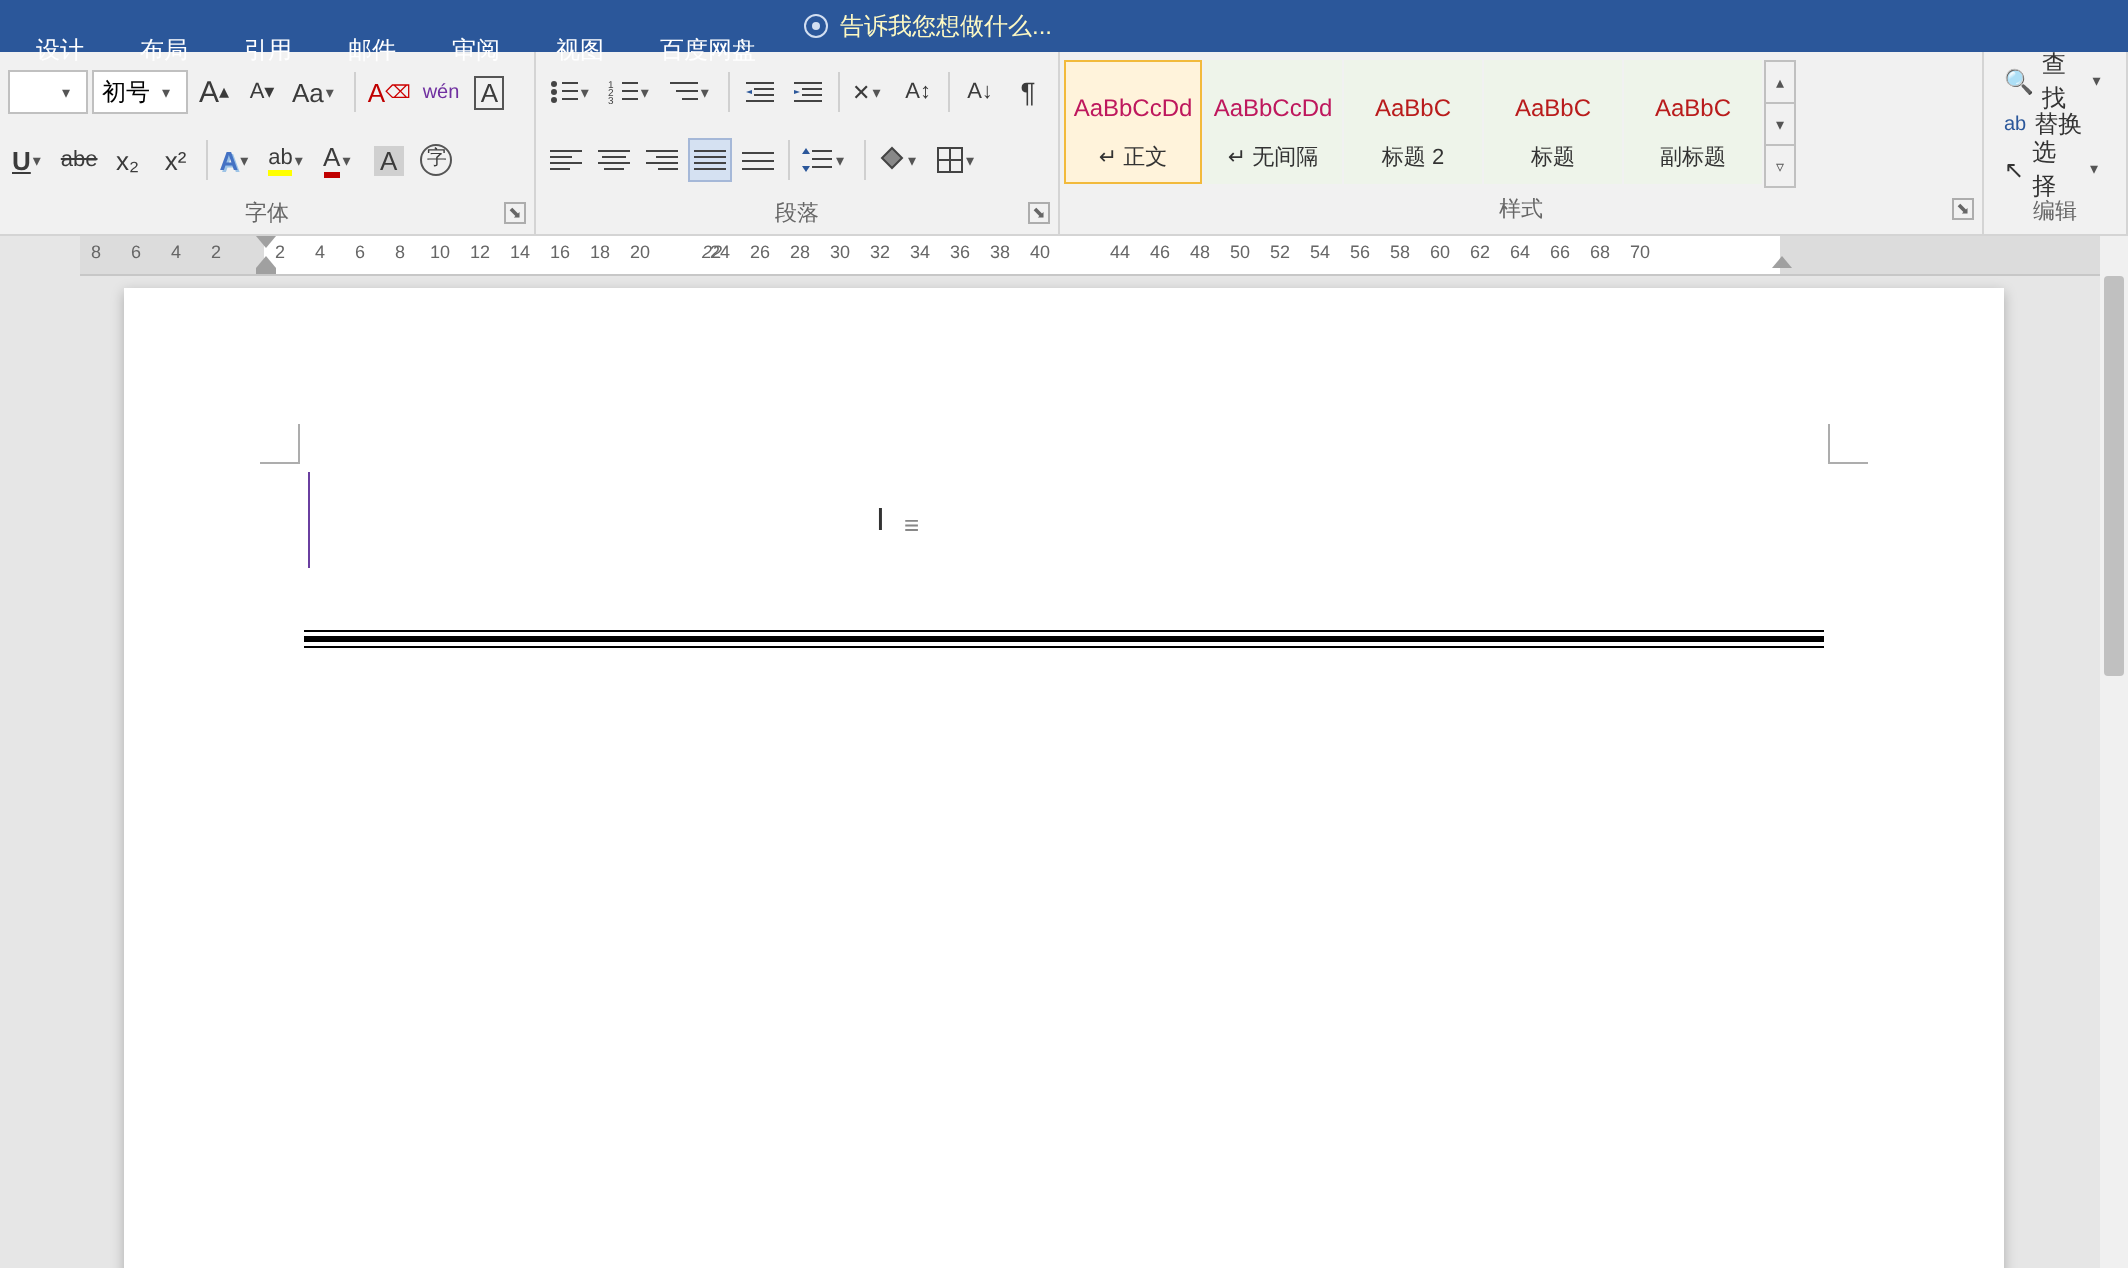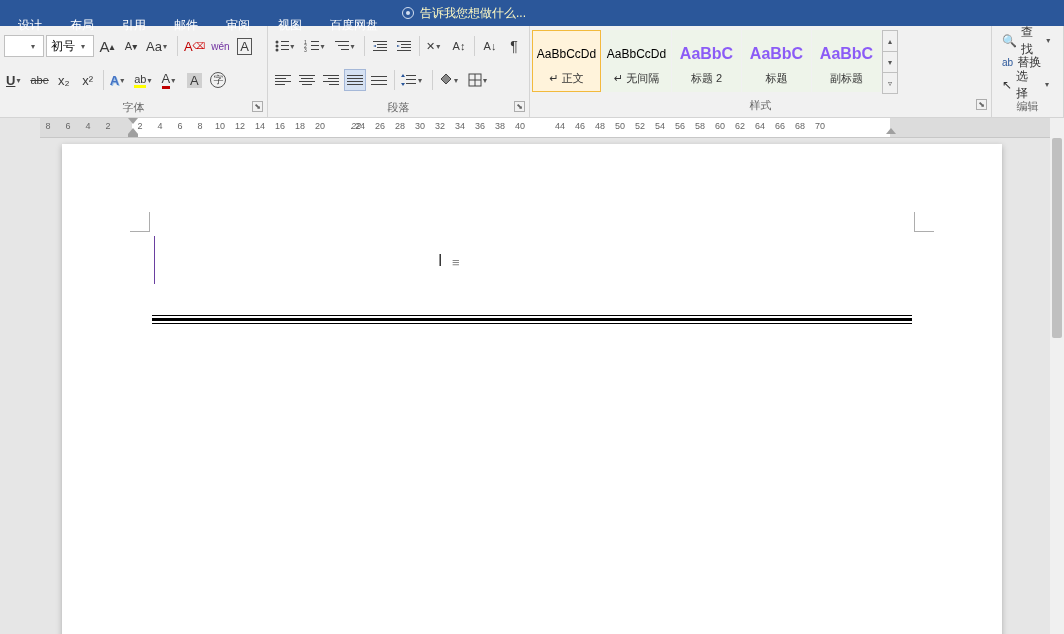--- a/index.html
+++ b/index.html
@@ -28,23 +28,23 @@
 
 .ico { font-family: "Segoe UI", sans-serif; font-size: 13px; color: #3b3b3b; font-weight: normal; }
 .ico.blue { color: #4472c4; }
 .ico.red { color: #c00000; }
 .ico.sup { font-size: 10px; }
 
 
 .styles-gal { display: flex; padding: 4px 2px; gap: 0; height: 72px; }
 .style-tile { width: 69px; height: 62px; border: 1px solid transparent; display: flex; flex-direction: column; align-items: center; justify-content: center; cursor: pointer; background: #eef4ea; margin-right: 1px; }
 .style-tile.selected { border: 1px solid #f2ba3c; background: #fff3db; }
-.style-tile .preview { font-size: 12px; color: #000000; height: 34px; display:flex; align-items:center; }
+.style-tile .preview { font-size: 12px; color: #be185d; height: 34px; display:flex; align-items:center; }
 .style-tile .preview.big { font-size: 20px; font-weight: bold; color: #2b579a; }
-.style-tile .preview.med { font-size: 16px; color: #8b5cf6; font-weight: bold; }
+.style-tile .preview.med { font-size: 12px; color: #b91c1c; }
 .style-tile .sname { font-size: 11px; color: #333; }
 .styles-scroll { width: 16px; display:flex; flex-direction:column; border:1px solid #c0c0c0; }
 .styles-scroll div { flex:1; font-size:8px; color:#555; display:flex; align-items:center; justify-content:center; cursor:pointer; border-bottom:1px solid #c0c0c0; }
 .styles-scroll div:last-child { border-bottom:none; }
 
 
 .edit-group .erow { display:flex; align-items:center; height:22px; font-size:12px; color:#333; cursor:pointer; padding:0 6px; gap:4px; }
 
 
 .ruler-wrap { height: 20px; background: #fff; border-bottom: 1px solid #c7c7c7; position: relative; margin: 0 14px 0 40px; overflow:hidden; }

